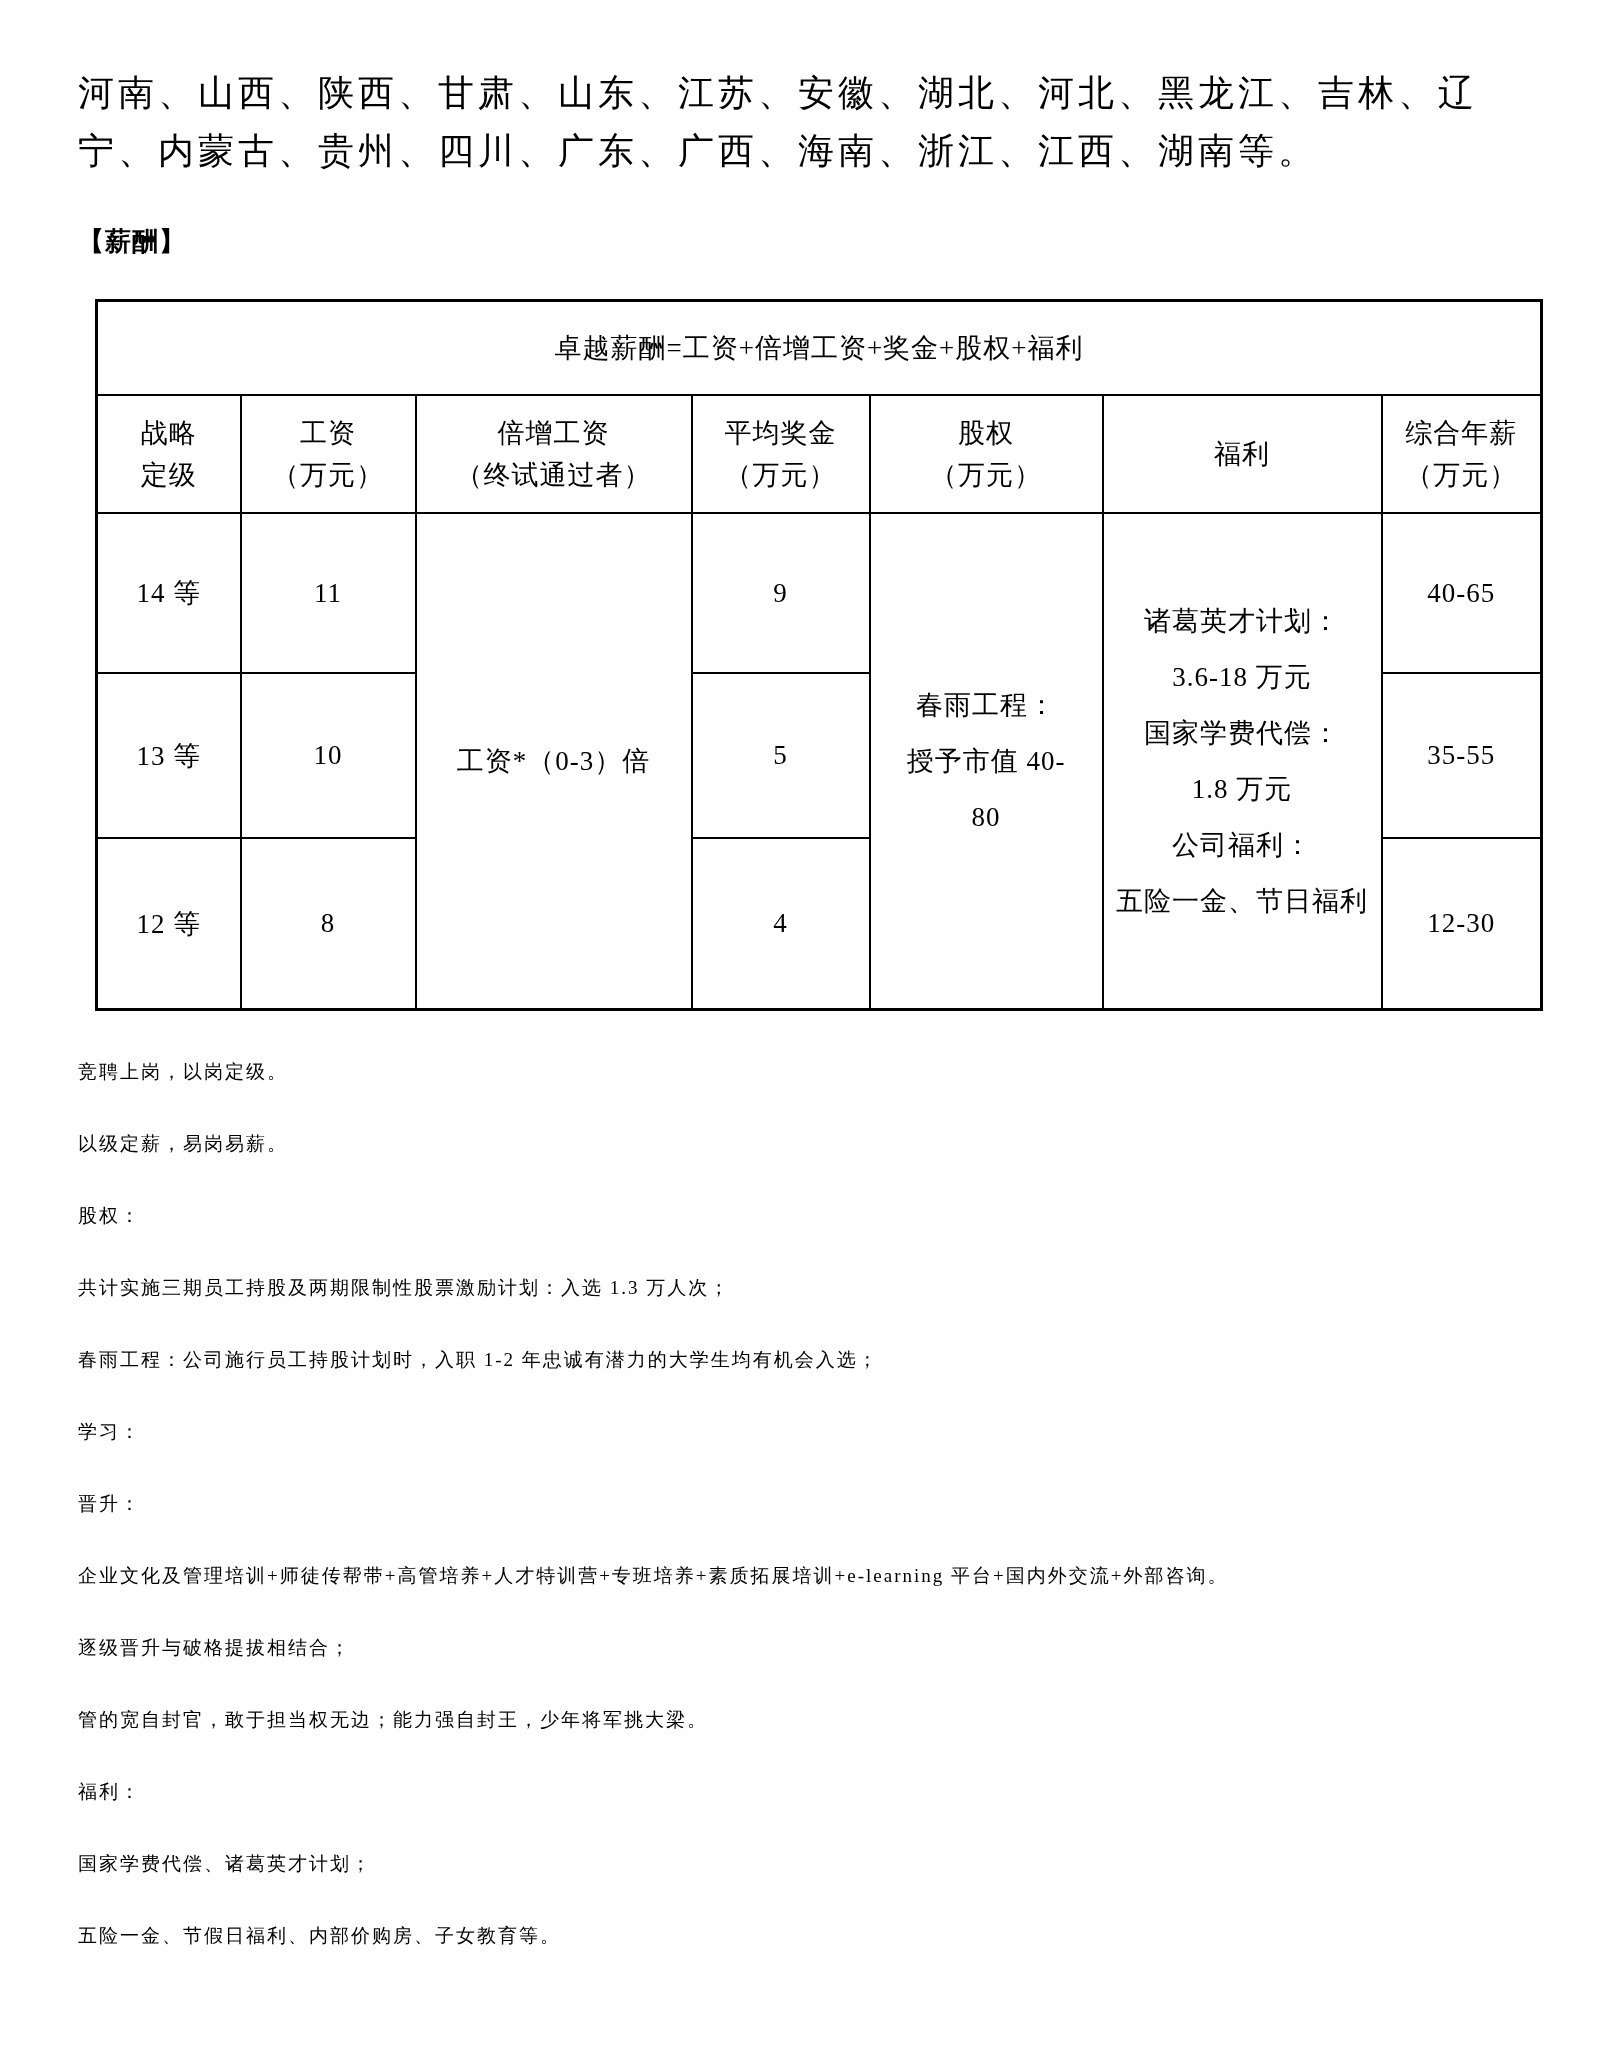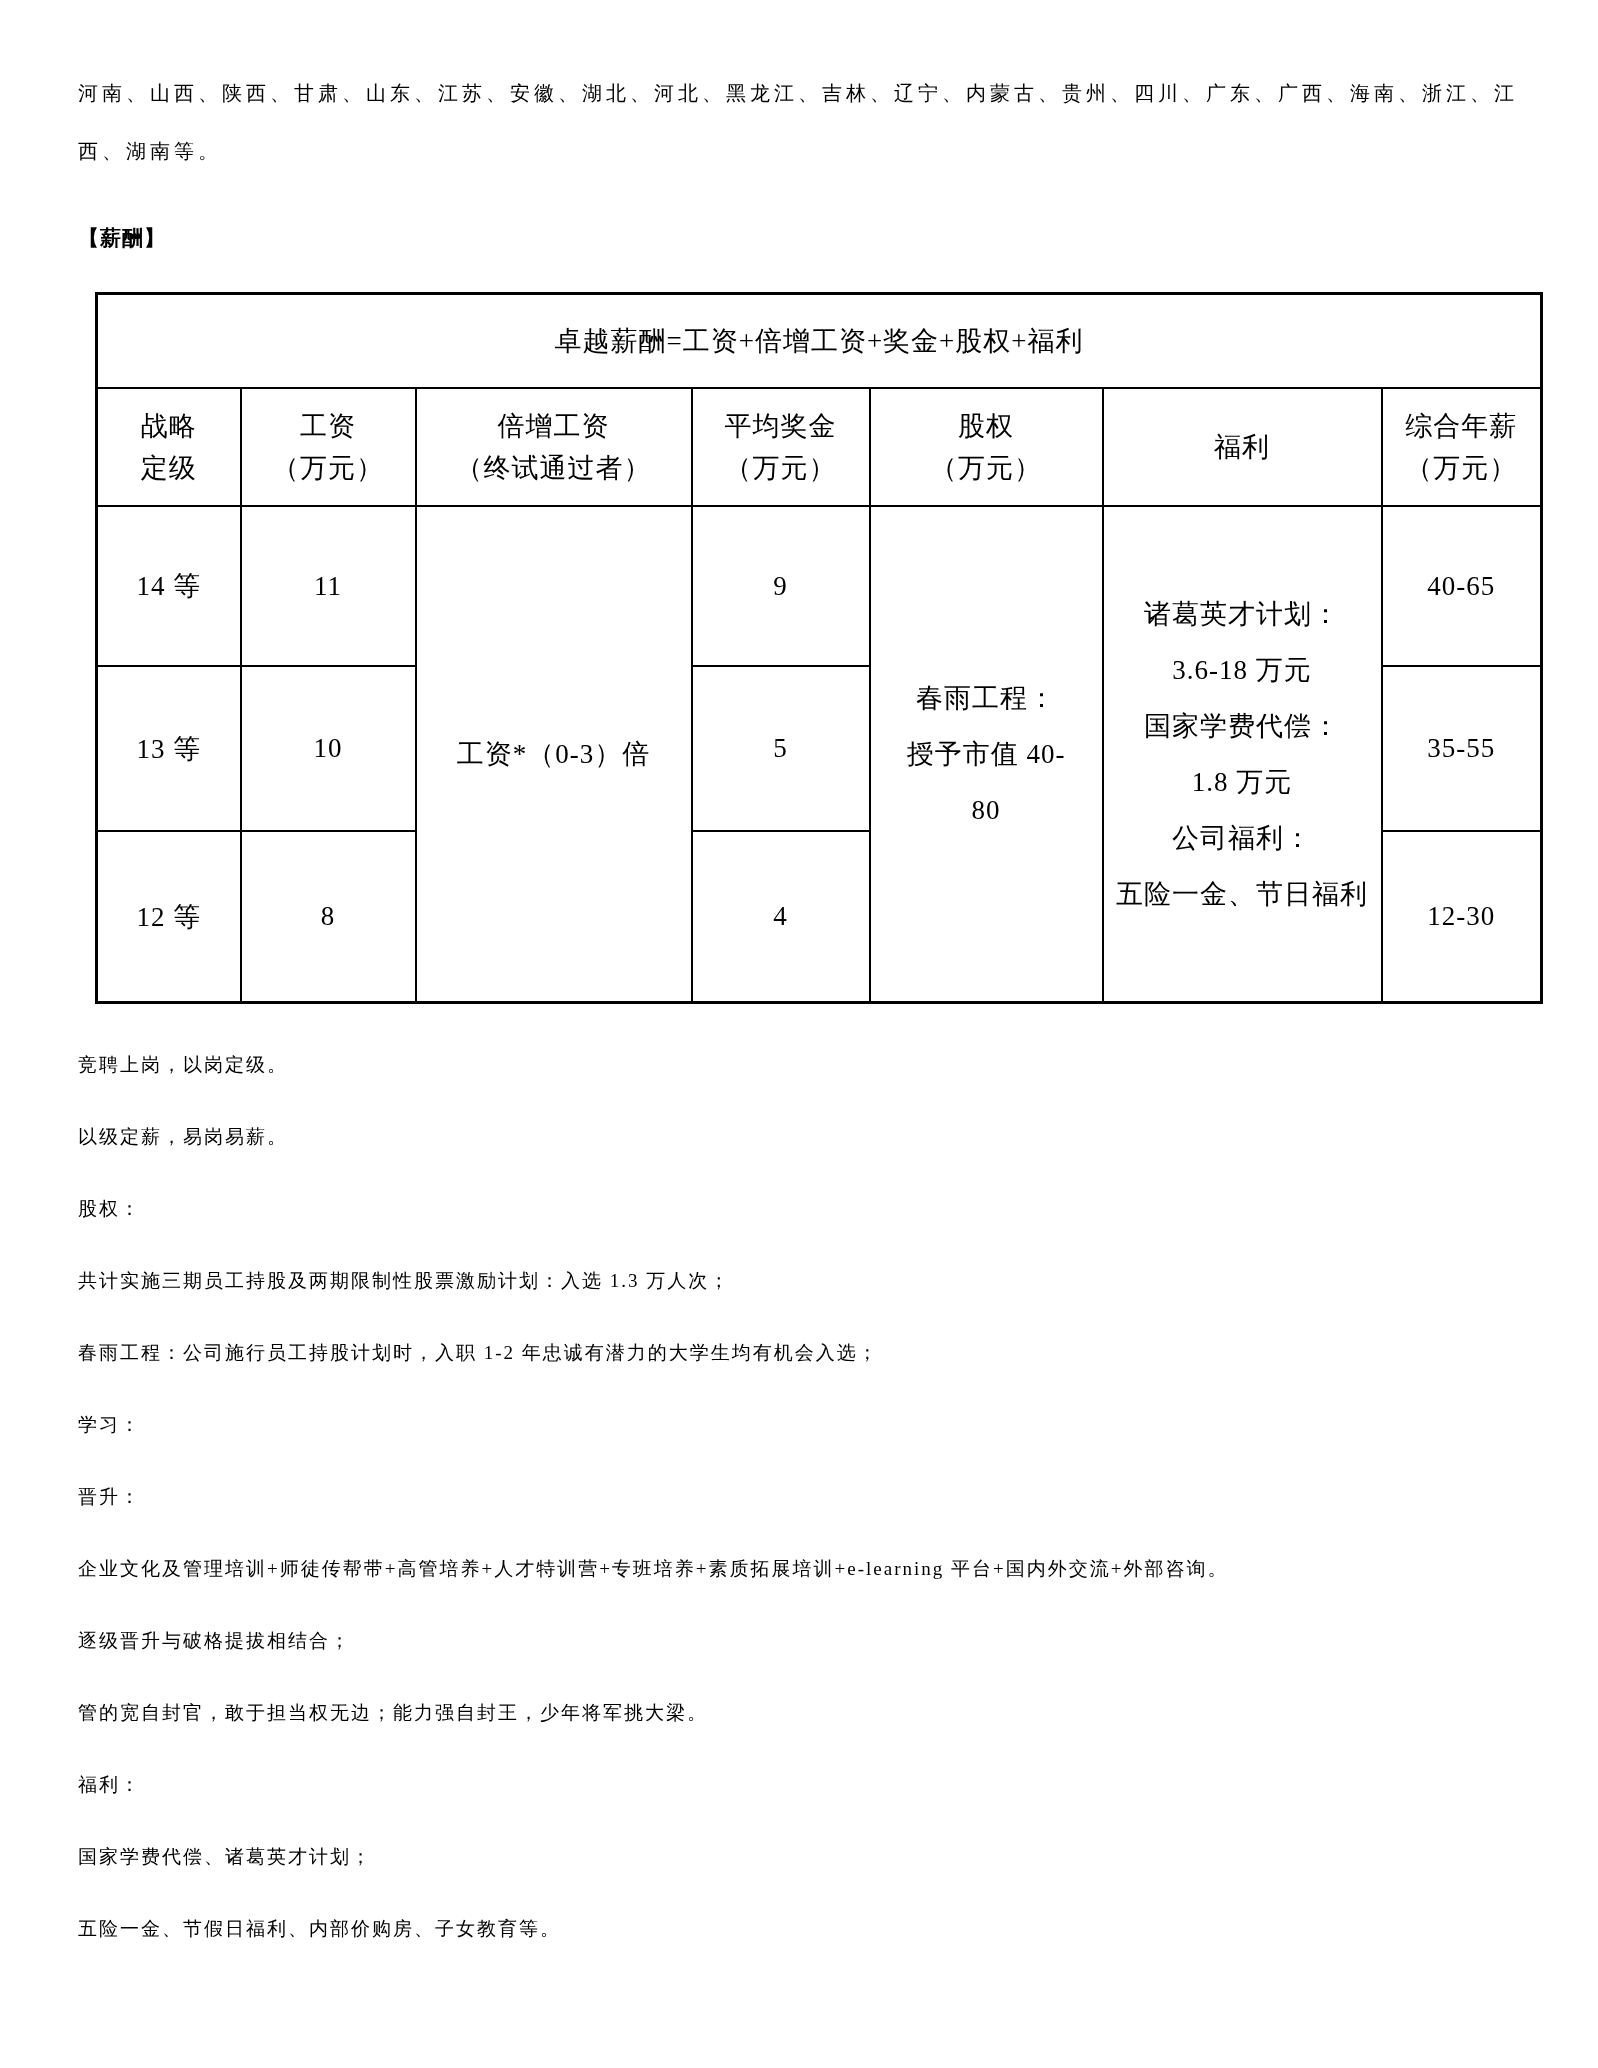--- a/index.html
+++ b/index.html
@@ -9,28 +9,28 @@
     height: 2068px;
     margin: 0 auto;
     background: #ffffff;
     color: #000000;
     font-family: "Liberation Serif", "DejaVu Serif", serif;
     box-sizing: border-box;
     padding: 50px 56px 0 78px;
     overflow: hidden;
   }
   .intro {
-    font-size: 20px;
+    font-size: 36px;
     line-height: 58px;
     letter-spacing: 4px;
     margin: 14px 0 0 0;
     text-align: left;
   }
   .section-heading {
-    font-size: 21px;
+    font-size: 26px;
     font-weight: bold;
     letter-spacing: 1px;
     margin: 44px 0 0 0;
   }
   table.salary {
     border-collapse: collapse;
     table-layout: fixed;
     width: 1445px;
     margin: 40px 0 0 17px;
     border: 3px solid #000;

